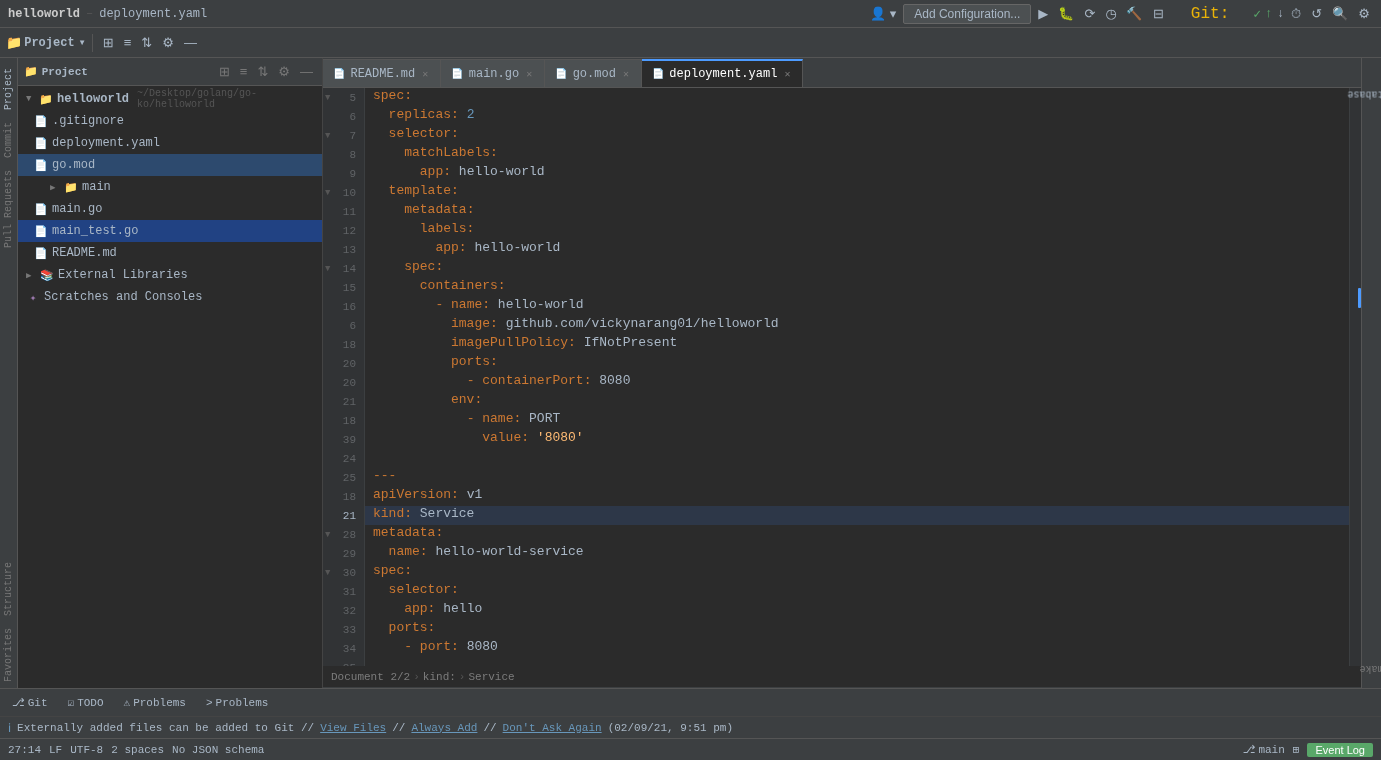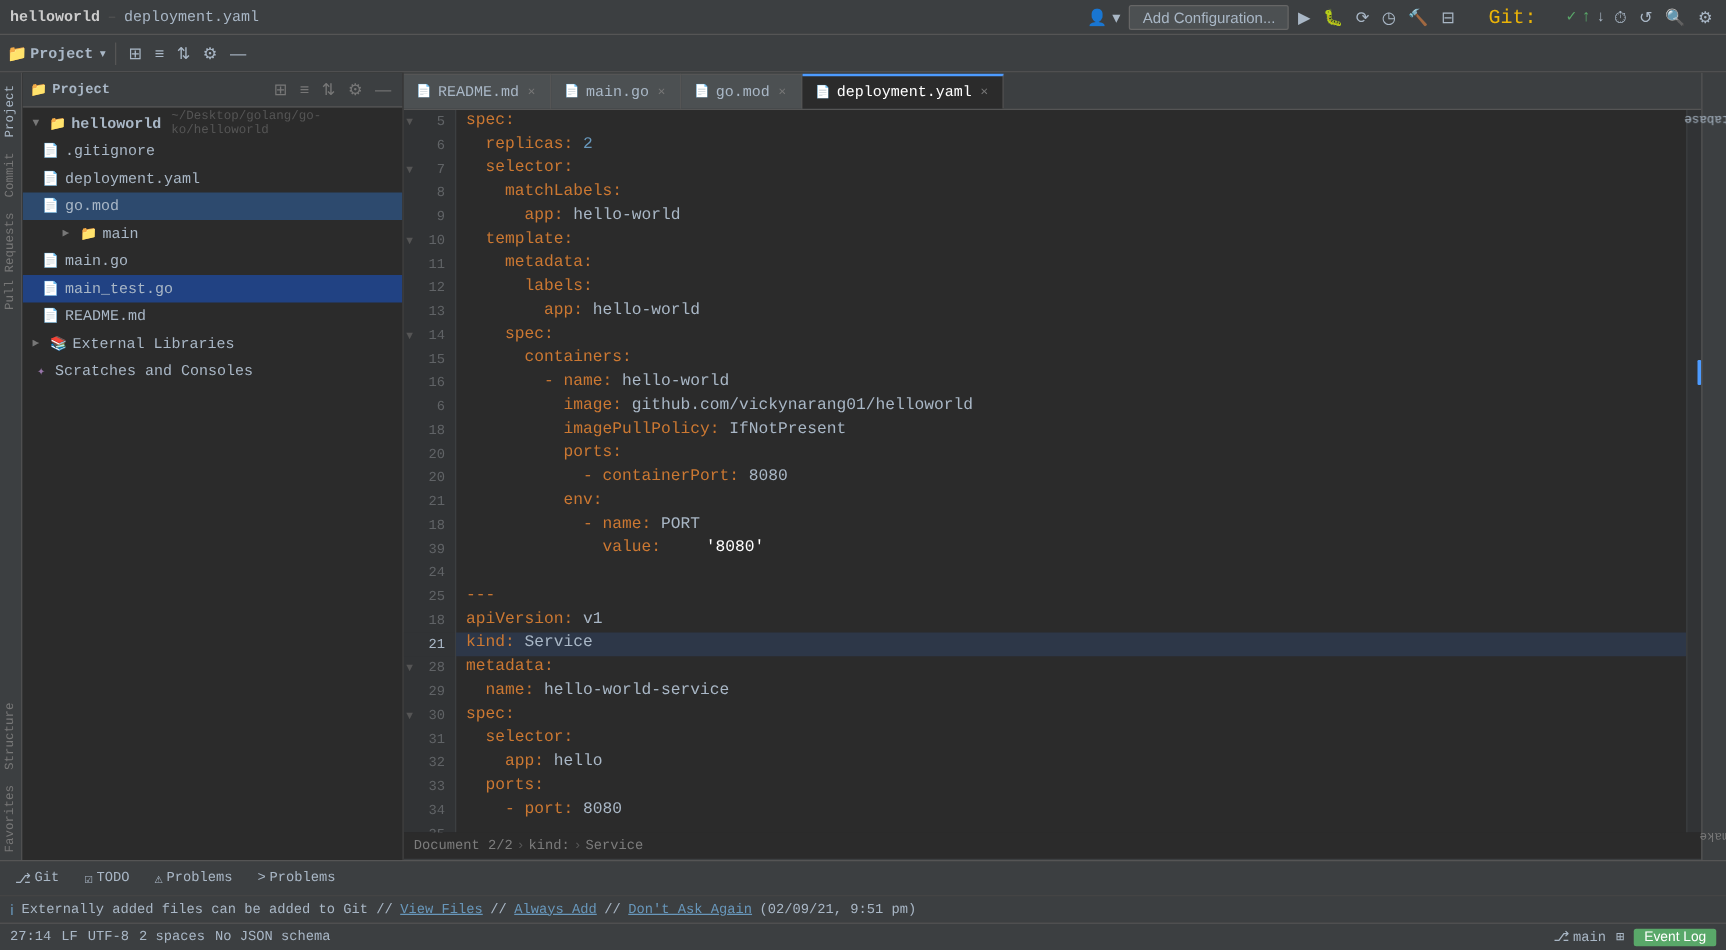--- a/index.html
+++ b/index.html
@@ -288,21 +288,21 @@
       display: flex;
       align-items: flex-start;
       padding-left: 8px;
       font-size: 13px;
       white-space: pre;
       font-family: 'Courier New', Courier, monospace;
     }
     .code-line.current-line { background: #2d3748; }
     .plain { color: #a9b7c6; }
     .key-orange { color: #cc7832; }
-    .str-green { color: #ffffff; margin-left: 28px; }
+    .str-green { color: #fdba74; }
     .num-blue { color: #6897bb; }
     .separator { color: #cc7832; }
 
     
     .right-icons {
       width: 20px;
       background: #3c3f41;
       display: flex;
       flex-direction: column;
       align-items: center;

